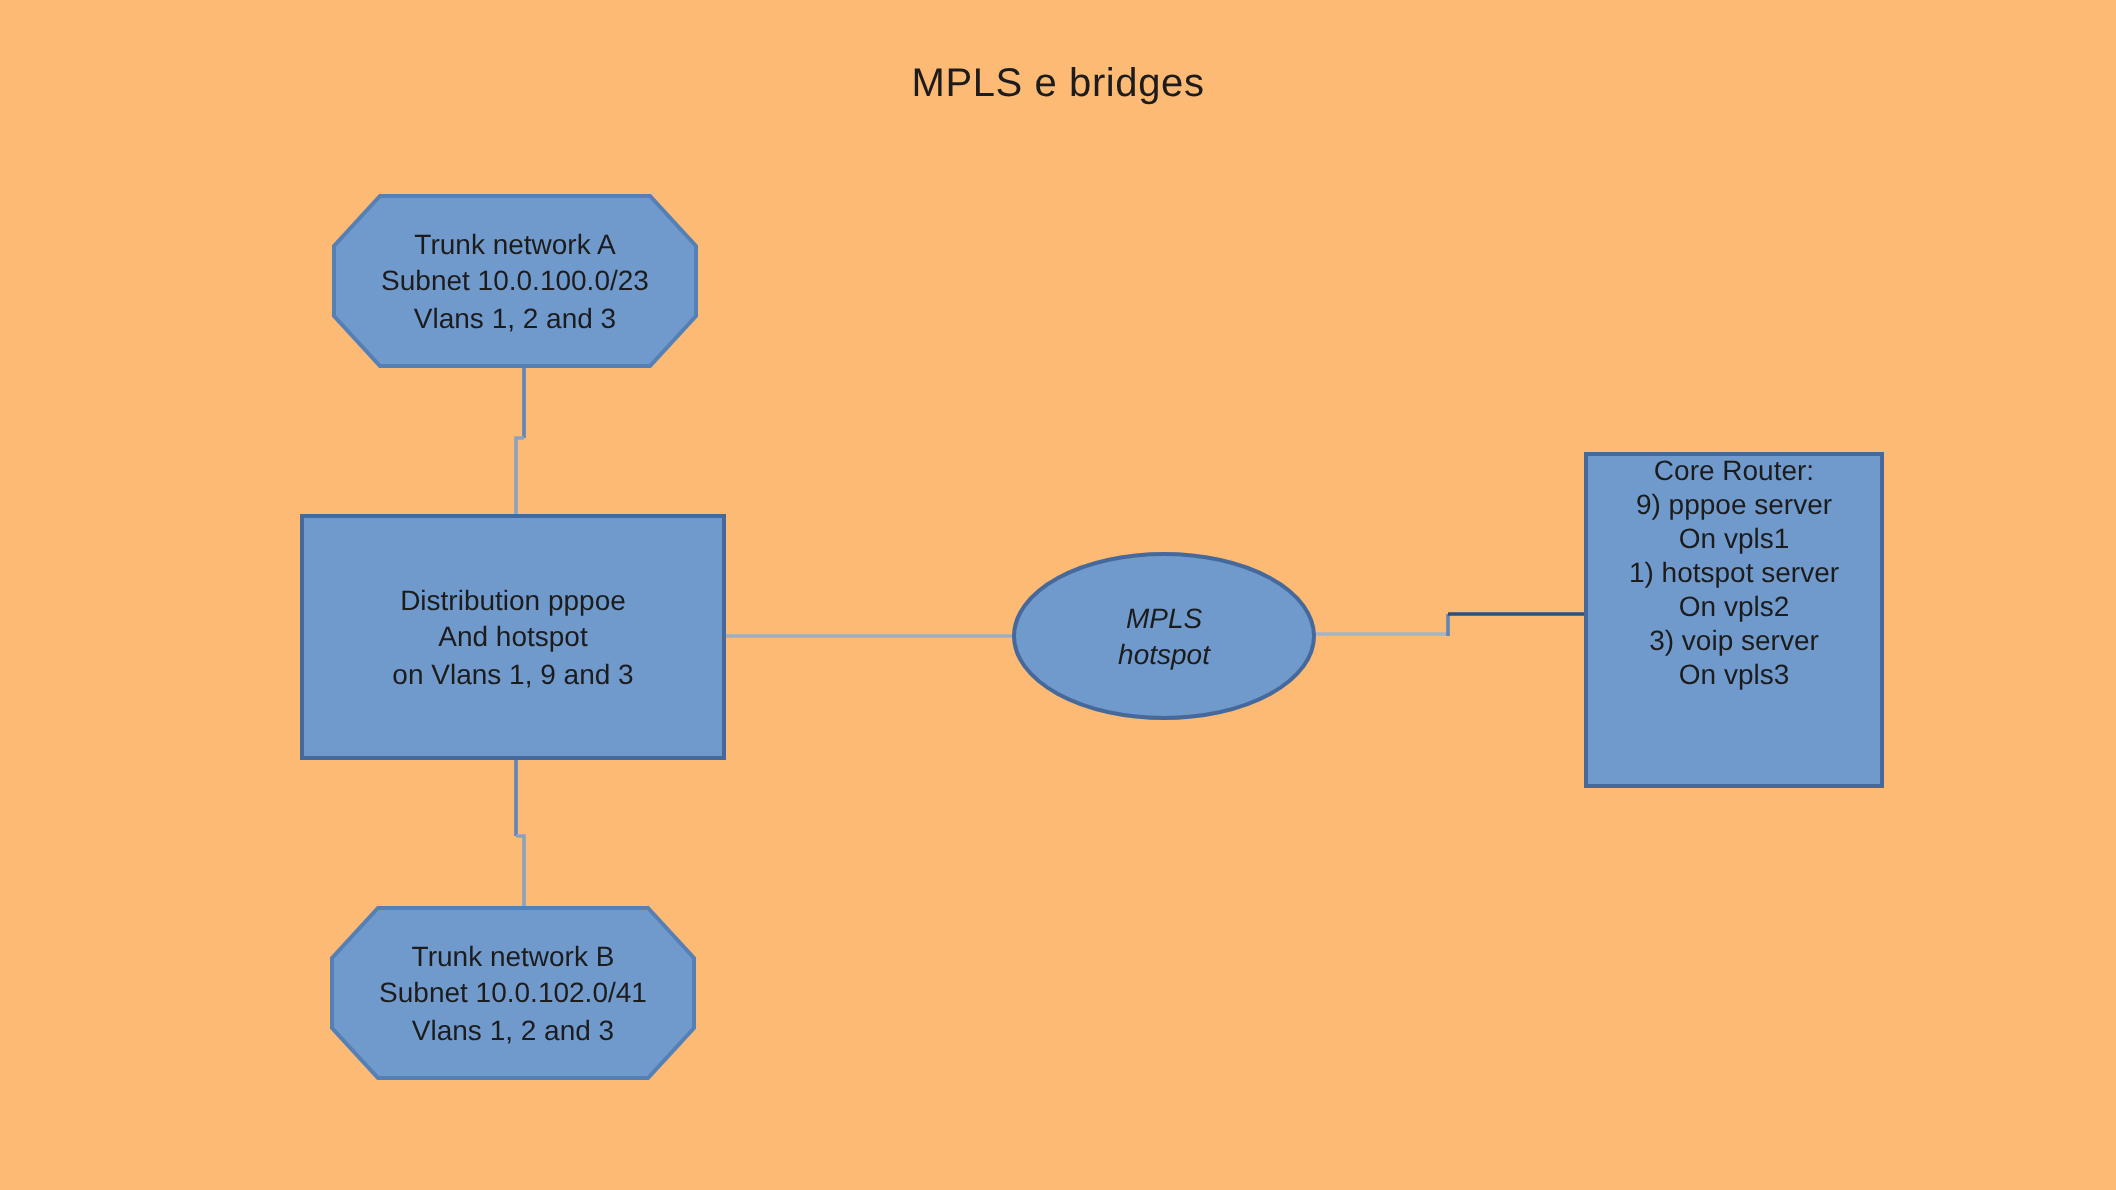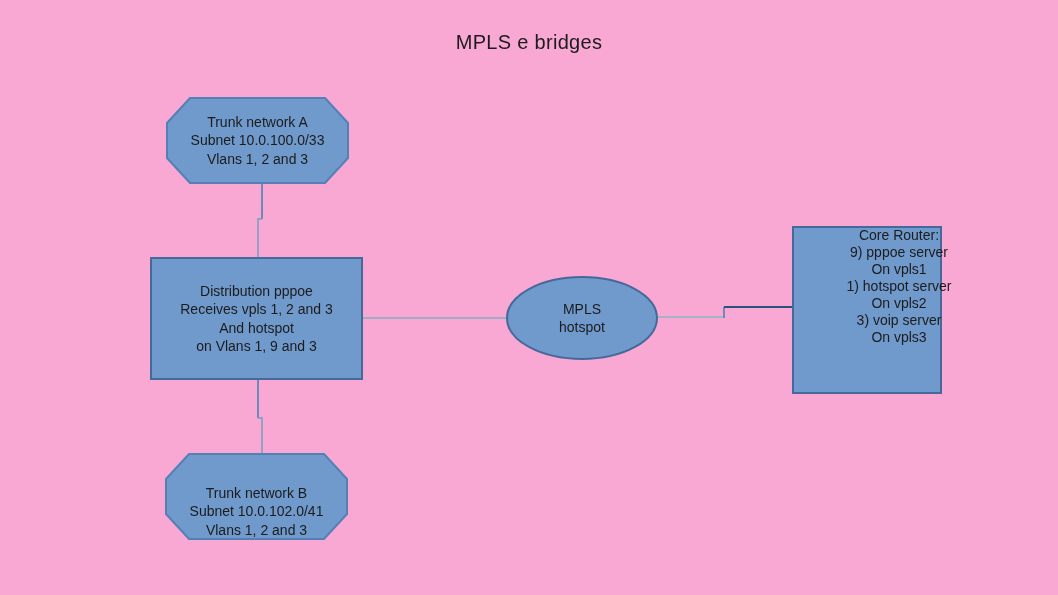--- a/index.html
+++ b/index.html
@@ -4,21 +4,21 @@
 <style>
   html, body {
     margin: 0;
     padding: 0;
     background: #ffffff;
   }
   .canvas {
     position: relative;
     width: 1058px;
     height: 595px;
-    background: #f9a8d4;
+    background: #fdba74;
     font-family: "Liberation Sans", "DejaVu Sans", sans-serif;
     overflow: hidden;
   }
   .diagram-title {
     position: absolute;
     left: 0;
     top: 31px;
     width: 1058px;
     text-align: center;
     font-size: 20px;
@@ -87,45 +87,44 @@
 
     <ellipse cx="582" cy="318" rx="75" ry="41" fill="#7099cc" stroke="#46699c" stroke-width="2"></ellipse>
 
     <rect x="793" y="227" width="148" height="166" fill="#7099cc" stroke="#46699c" stroke-width="2"></rect>
 
     <polygon points="189,454 324,454 347,479 347,514 324,539 189,539 166,514 166,479" fill="#7099cc" stroke="#5580b5" stroke-width="2"></polygon>
   </svg>
 
   <div class="shape-text" style="left:167px; top:98px; width:181px; height:85px;">
     <span>Trunk network A</span>
-    <span>Subnet 10.0.100.0/33</span>
+    <span>Subnet 10.0.100.0/23</span>
     <span>Vlans 1, 2 and 3</span>
   </div>
 
   <div class="shape-text" style="left:151px; top:258px; width:211px; height:121px;">
     <span>Distribution pppoe</span>
-    <span>Receives vpls 1, 2 and 3</span>
     <span>And hotspot</span>
     <span>on Vlans 1, 9 and 3</span>
   </div>
 
-  <div class="shape-text" style="left:507px; top:277px; width:150px; height:82px;">
+  <div class="shape-text" style="left:507px; top:277px; width:150px; height:82px;font-style:italic;">
     <span>MPLS</span>
     <span>hotspot</span>
   </div>
 
-  <div class="shape-text tight" style="left:825px; top:227px; width:148px; height:118px;">
+  <div class="shape-text tight" style="left:793px; top:227px; width:148px; height:118px;">
     <span>Core Router:</span>
     <span>9) pppoe server</span>
     <span>On vpls1</span>
     <span>1) hotspot server</span>
     <span>On vpls2</span>
     <span>3) voip server</span>
     <span>On vpls3</span>
   </div>
 
-  <div class="shape-text" style="left:166px; top:454px; width:181px; height:85px;margin-top:15px;">
+  <div class="shape-text" style="left:166px; top:454px; width:181px; height:85px;">
     <span>Trunk network B</span>
     <span>Subnet 10.0.102.0/41</span>
     <span>Vlans 1, 2 and 3</span>
   </div>
 
 </div>
 
 </body></html>

